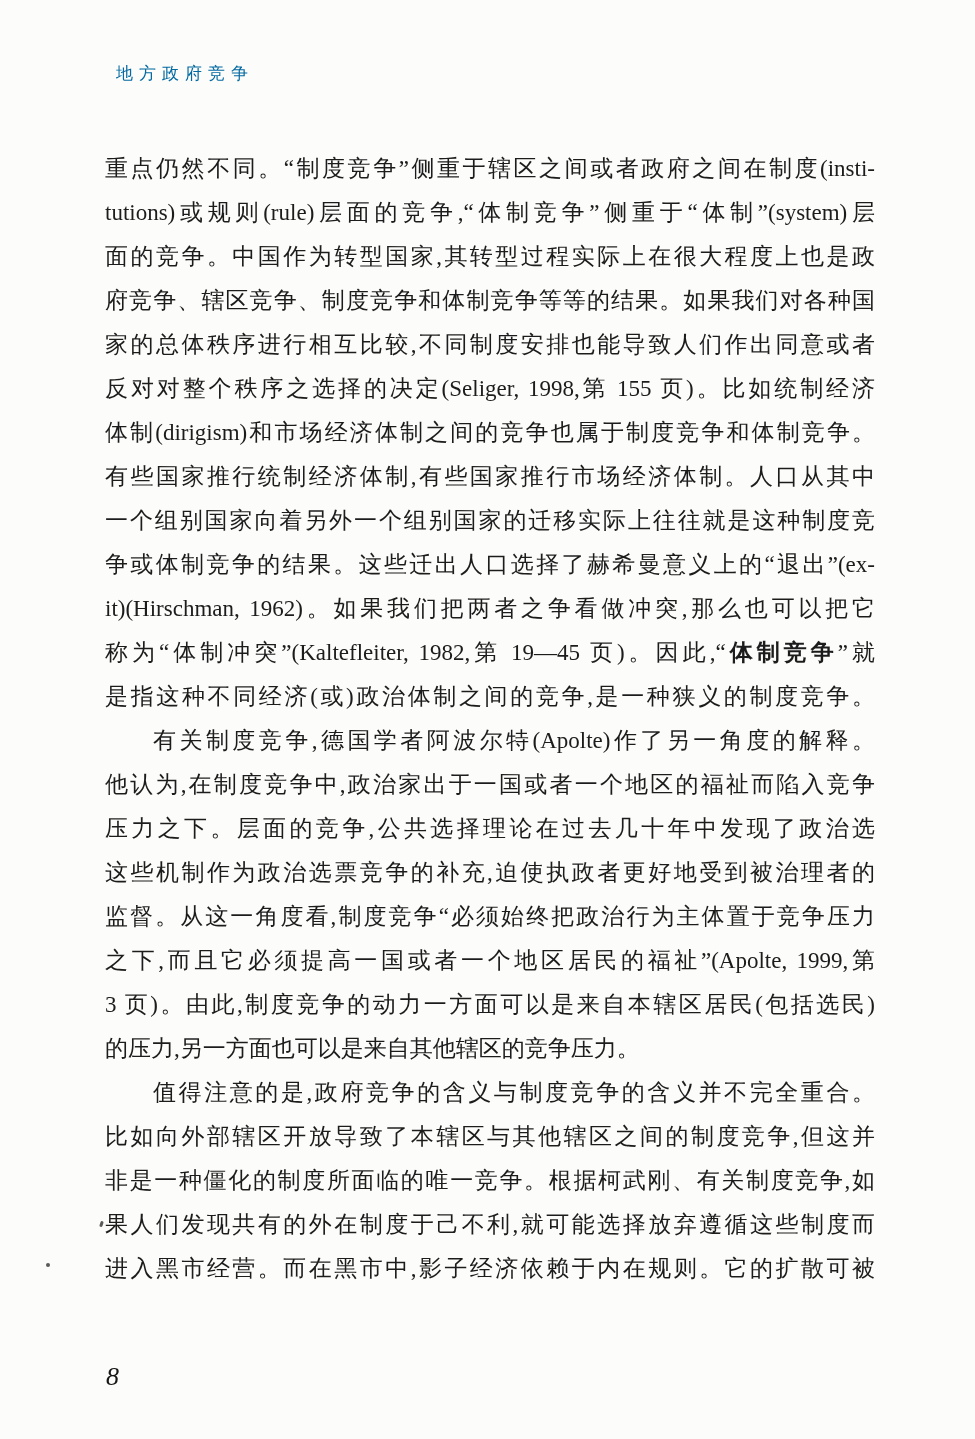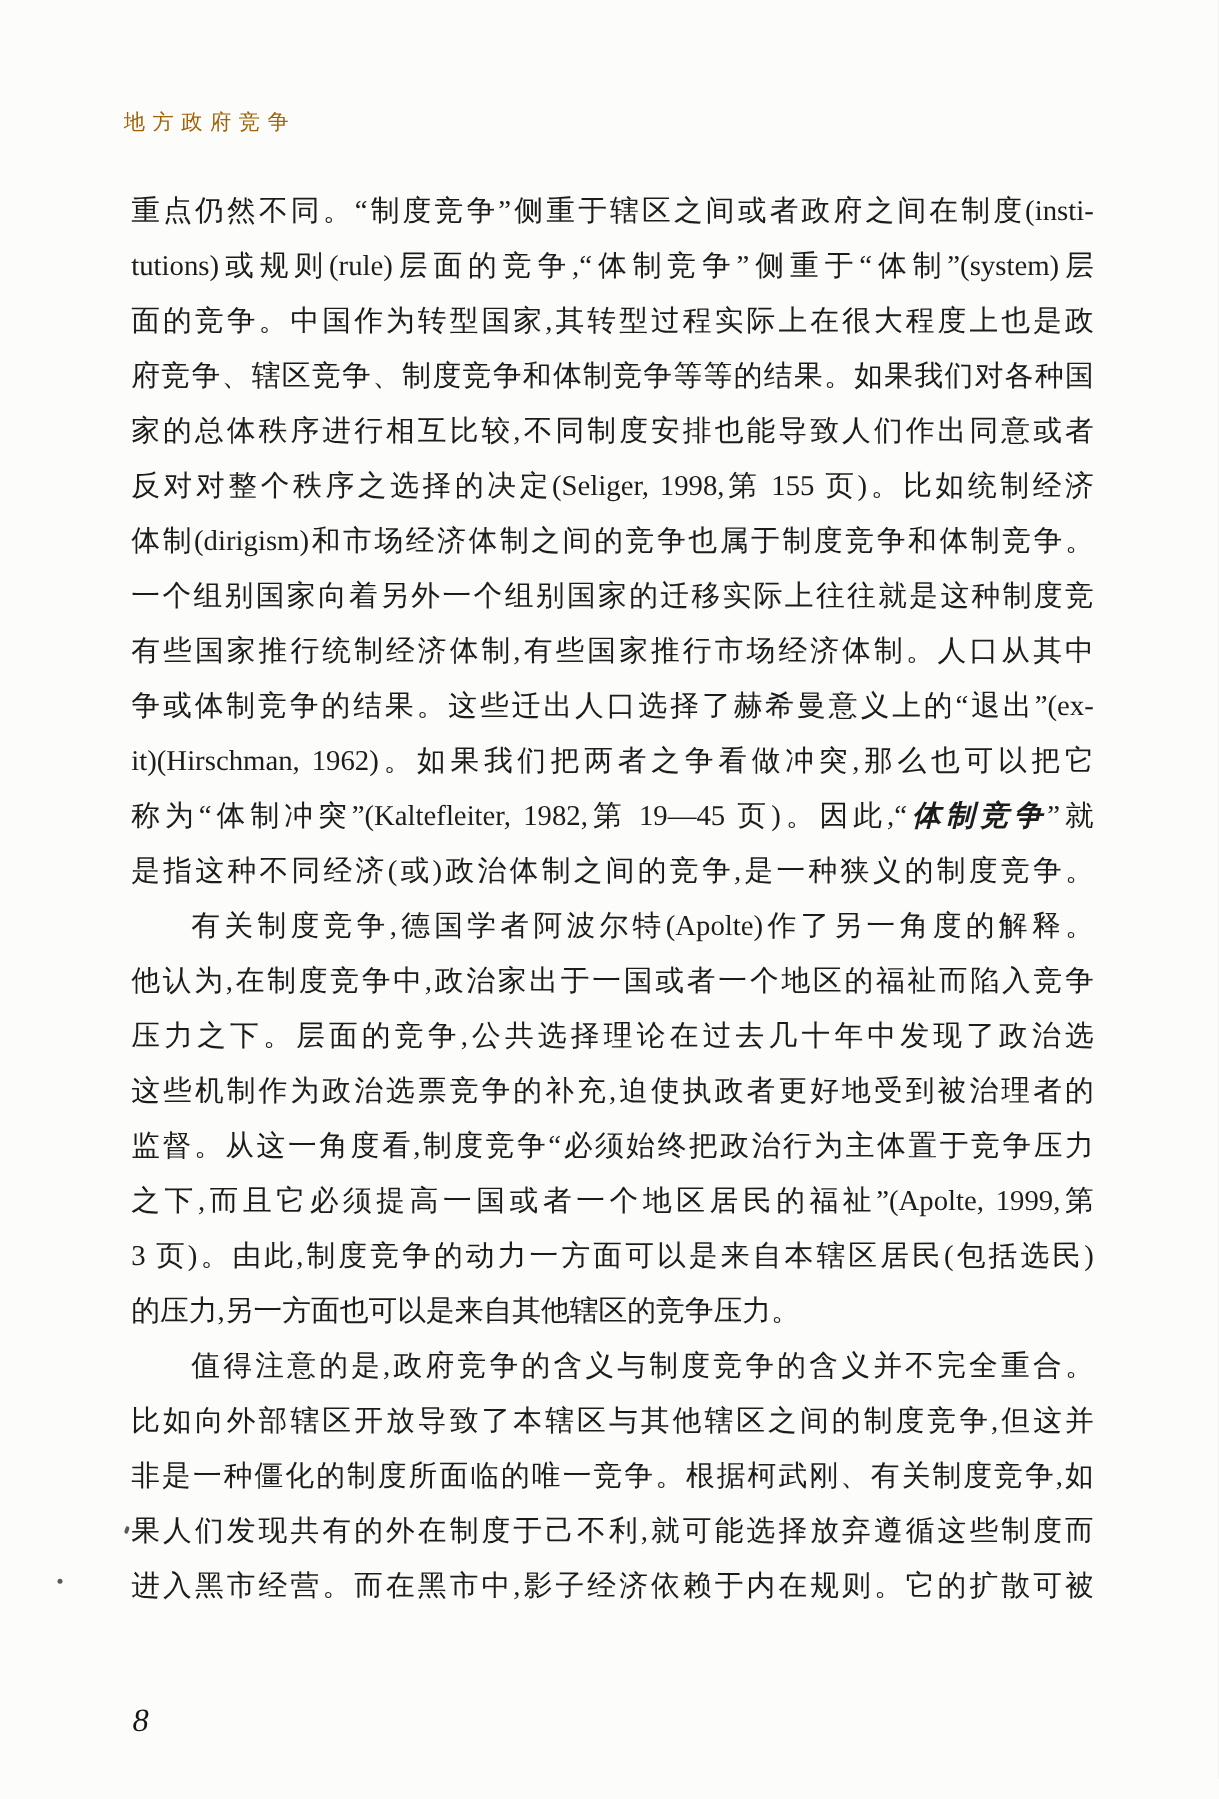--- a/index.html
+++ b/index.html
@@ -7,42 +7,41 @@
     position:relative;
     width:975px; height:1439px;
     margin:0 auto;
     background:#fcfcfa;
     color:#1c1c1c;
     font-family:"Liberation Serif","DejaVu Serif",serif;
     overflow:hidden;
   }
   .running-header {
     position:absolute;
-    left:99px; top:62px;
+    left:116px; top:62px;
     font-size:17px;
     letter-spacing:6px;
-    color:#a16207;
-    margin-top:24px;
+    color:#0369a1;
   }
   .body-text {
     position:absolute;
     left:105px; top:147px;
     width:770px;
   }
   .line {
     height:44px;
     line-height:44px;
     font-size:23px;
     white-space:nowrap;
     text-align:justify;
     text-align-last:justify;
   }
   .line.indent { text-indent:48px; }
   .line.para-end { text-align-last:left; }
-  .bold-seg { font-weight:700;font-style:italic; }
+  .bold-seg { font-weight:700; }
   .page-number {
     position:absolute;
     left:106px; top:1362px;
     font-size:26px;
     font-style:italic;
     color:#161616;
   }
   .speck {
     position:absolute;
     background:#5a5a58;
@@ -60,22 +59,22 @@
 
   <div class="body-text">
 
     <div class="line">重点仍然不同。“制度竞争”侧重于辖区之间或者政府之间在制度(insti-</div>
     <div class="line">tutions)或规则(rule)层面的竞争,“体制竞争”侧重于“体制”(system)层</div>
     <div class="line">面的竞争。中国作为转型国家,其转型过程实际上在很大程度上也是政</div>
     <div class="line">府竞争、辖区竞争、制度竞争和体制竞争等等的结果。如果我们对各种国</div>
     <div class="line">家的总体秩序进行相互比较,不同制度安排也能导致人们作出同意或者</div>
     <div class="line">反对对整个秩序之选择的决定(Seliger, 1998,第 155 页)。比如统制经济</div>
     <div class="line">体制(dirigism)和市场经济体制之间的竞争也属于制度竞争和体制竞争。</div>
+    <div class="line">有些国家推行统制经济体制,有些国家推行市场经济体制。人口从其中</div>
     <div class="line">一个组别国家向着另外一个组别国家的迁移实际上往往就是这种制度竞</div>
-    <div class="line">有些国家推行统制经济体制,有些国家推行市场经济体制。人口从其中</div>
     <div class="line">争或体制竞争的结果。这些迁出人口选择了赫希曼意义上的“退出”(ex-</div>
     <div class="line">it)(Hirschman, 1962)。如果我们把两者之争看做冲突,那么也可以把它</div>
     <div class="line"><span>称为“体制冲突”(Kaltefleiter, 1982,第 19—45 页)。因此,“</span><span class="bold-seg">体制竞争</span><span>”就</span></div>
     <div class="line">是指这种不同经济(或)政治体制之间的竞争,是一种狭义的制度竞争。</div>
 
     <div class="line indent">有关制度竞争,德国学者阿波尔特(Apolte)作了另一角度的解释。</div>
     <div class="line">他认为,在制度竞争中,政治家出于一国或者一个地区的福祉而陷入竞争</div>
     <div class="line">压力之下。层面的竞争,公共选择理论在过去几十年中发现了政治选</div>
     <div class="line">这些机制作为政治选票竞争的补充,迫使执政者更好地受到被治理者的</div>
     <div class="line">监督。从这一角度看,制度竞争“必须始终把政治行为主体置于竞争压力</div>

